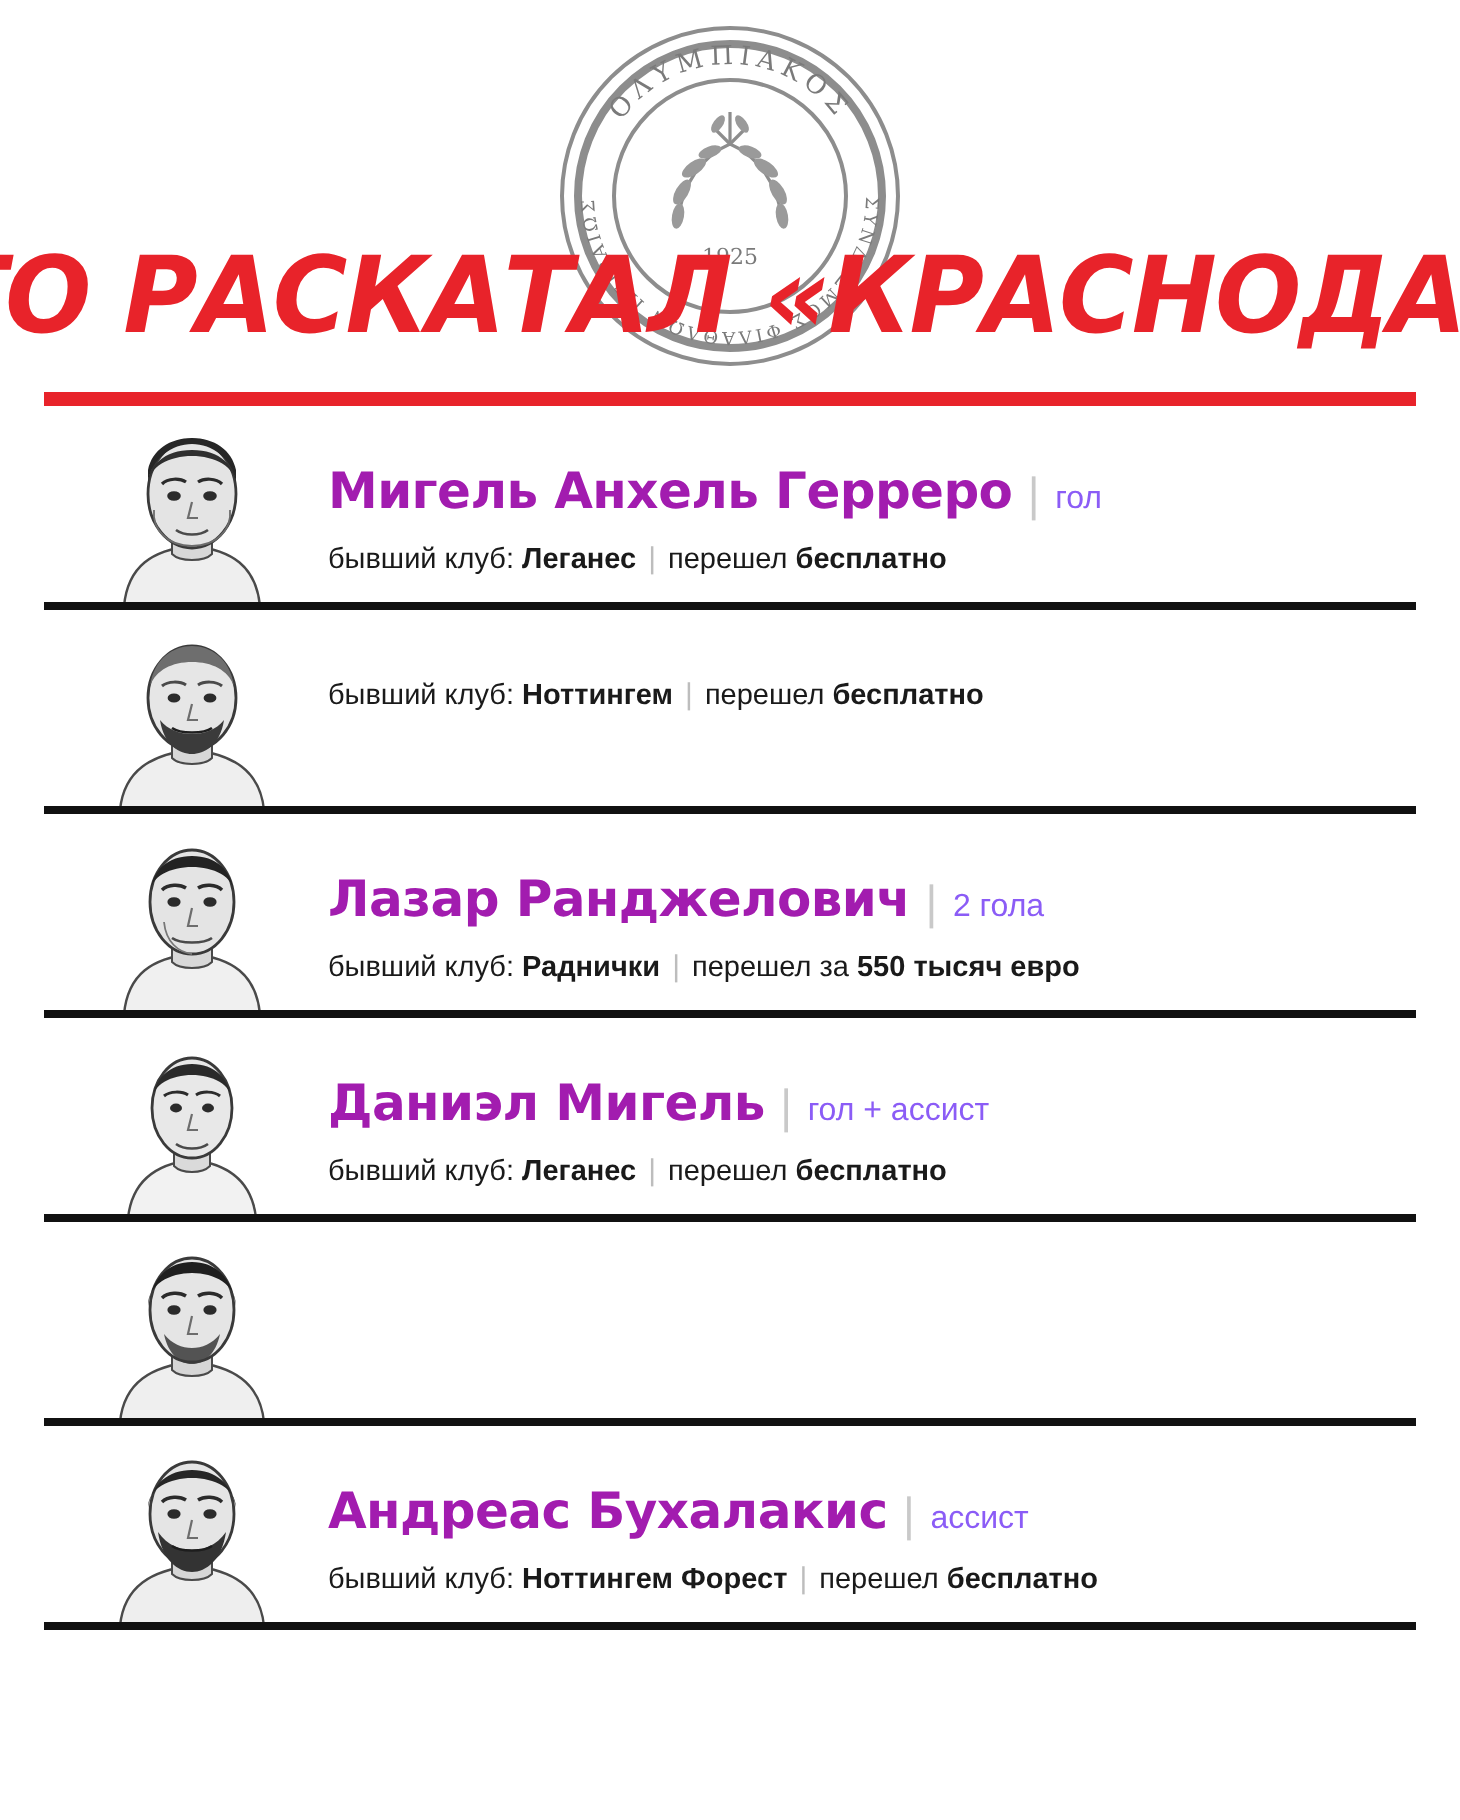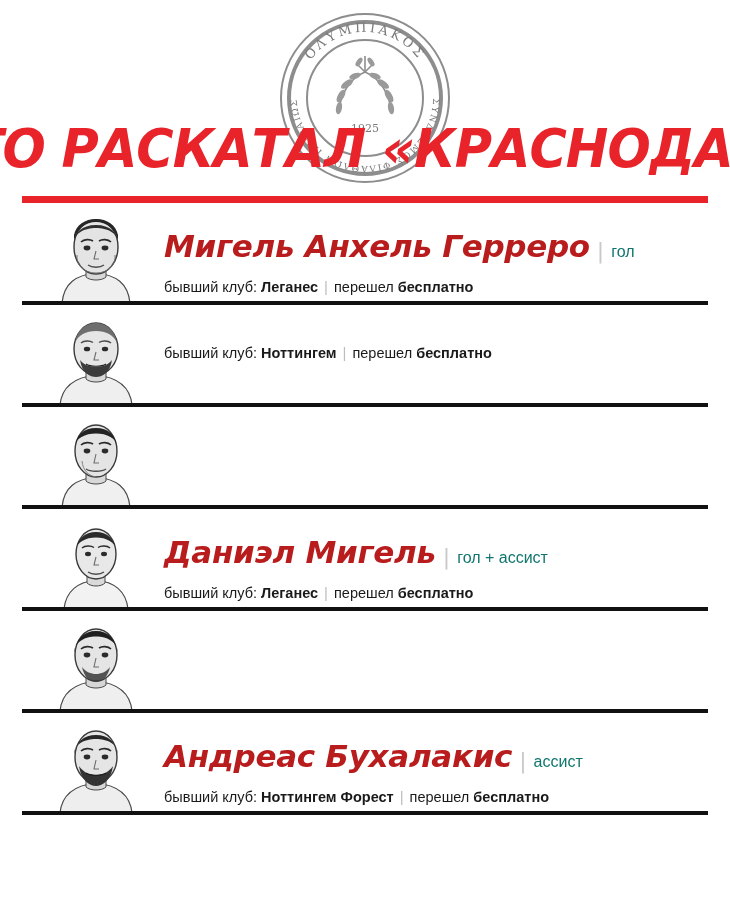--- a/index.html
+++ b/index.html
@@ -100,45 +100,44 @@
     top: 28px;
     right: 20px;
   }
   .name-line {
     white-space: nowrap;
     line-height: 30px;
   }
   .pname {
     font-family: "DejaVu Sans", sans-serif;
     font-weight: bold;
-    font-style: italic;
-    font-size: 31px;
-    color: #b91c1c;
+    font-size: 25px;
+    color: #a21caf;
     letter-spacing: -0.3px;
   }
   .pipe {
     font-family: "DejaVu Sans", sans-serif;
     font-size: 22px;
     color: #c9c9c9;
     padding: 0 7px;
     position: relative;
     top: 1px;
   }
   .contrib {
     font-family: "Liberation Sans", sans-serif;
     font-size: 16px;
-    color: #0f766e;
+    color: #8b5cf6;
   }
   .meta-line {
     white-space: nowrap;
     margin-top: 7px;
     font-family: "Liberation Sans", sans-serif;
     font-size: 14.5px;
     color: #1a1a1a;
-    line-height: 26px;
+    line-height: 15px;
   }
   .meta-line b {
     font-weight: bold;
   }
   .meta-pipe {
     color: #bdbdbd;
     padding: 0 6px;
     font-size: 15px;
   }
 
@@ -263,20 +262,28 @@
           <ellipse cx="41" cy="44" rx="3.3" ry="2.4" fill="#2b2b2b"></ellipse>
           <ellipse cx="59" cy="44" rx="3.3" ry="2.4" fill="#2b2b2b"></ellipse>
           <path d="M35 38 C38 35 44 35 47 37" stroke="#2b2b2b" stroke-width="1.7" fill="none"></path>
           <path d="M53 37 C56 35 62 35 65 38" stroke="#2b2b2b" stroke-width="1.7" fill="none"></path>
           <path d="M50 47 L48 56 L53 56" stroke="#6d6d6d" stroke-width="1.1" fill="none"></path>
           <path d="M40 62 C44 65 56 65 60 62" stroke="#4a4a4a" stroke-width="1.3" fill="none"></path>
           <path d="M36 54 C37 64 43 69 50 70" stroke="#777" stroke-width="0.9" fill="none"></path>
         </svg>
       </div>
       <div class="row-text">
+        <div class="name-line">
+          <span class="pname">Лазар Ранджелович</span><span class="pipe">|</span><span class="contrib">2 гола</span>
+        </div>
+        <div class="meta-line">
+          <span>бывший клуб:</span>
+          <b>Раднички</b><span class="meta-pipe">|</span><span>перешел за</span>
+          <b>550 тысяч евро</b>
+        </div>
       </div>
       <div class="row-sep"></div>
     </div>
 
     <div class="row">
       <div class="portrait">
         <svg class="pt-svg" width="100" height="100" viewBox="0 0 100 100">
           <rect x="0" y="0" width="100" height="100" fill="#ffffff"></rect>
           <path d="M18 100 C20 82 31 73 50 71 C69 73 80 82 82 100 Z" fill="#f2f2f2" stroke="#4a4a4a" stroke-width="1.2"></path>
           <path d="M41 63 L41 74 C45 78 55 78 59 74 L59 63 Z" fill="#dadada" stroke="#4a4a4a" stroke-width="1"></path>

